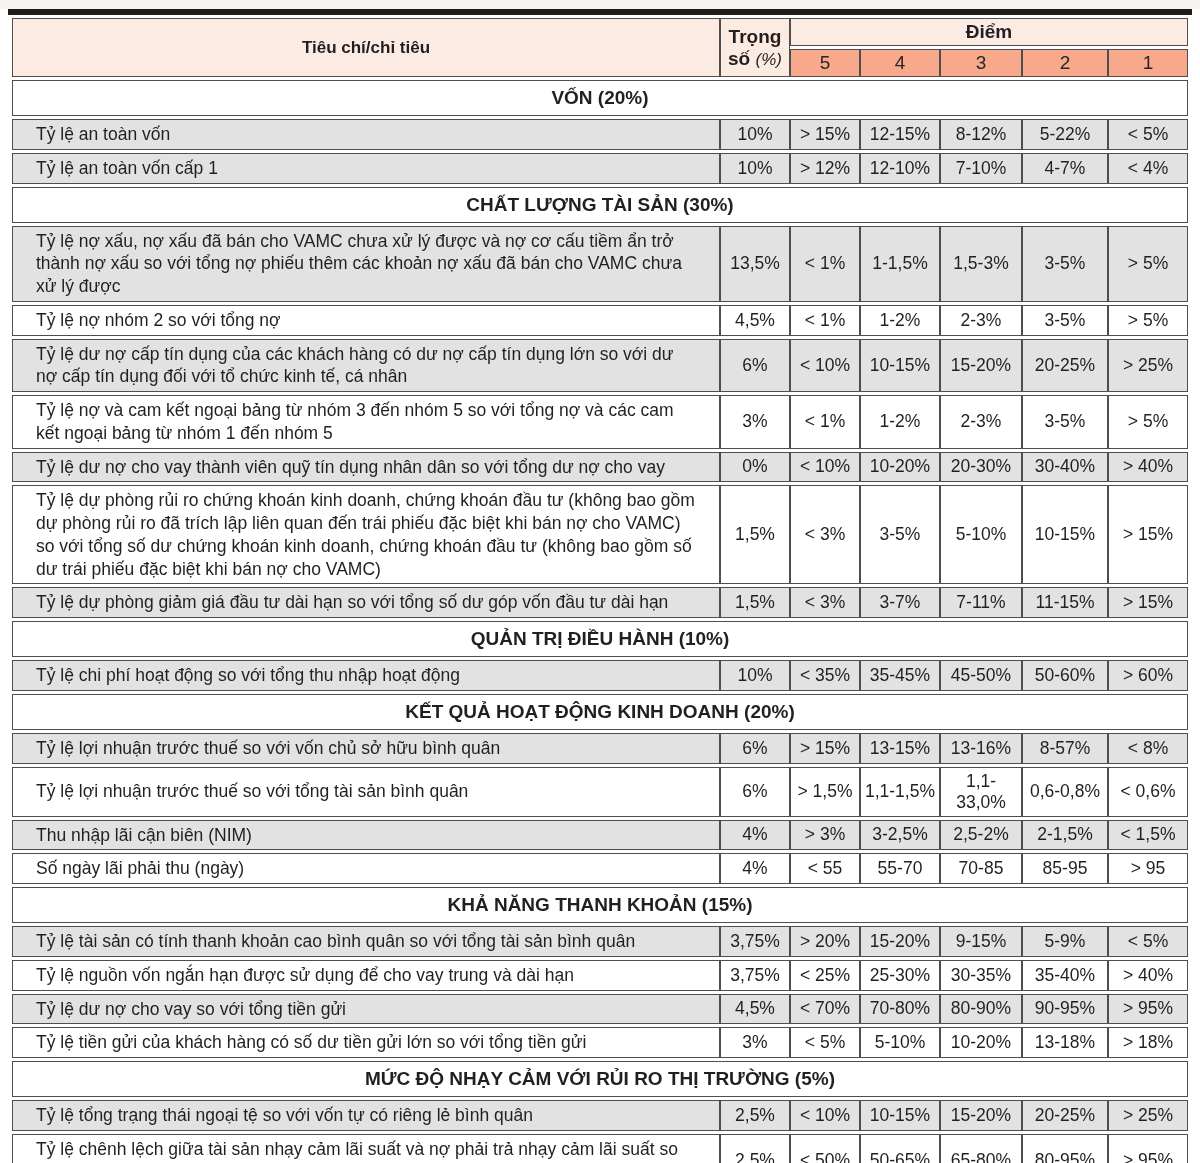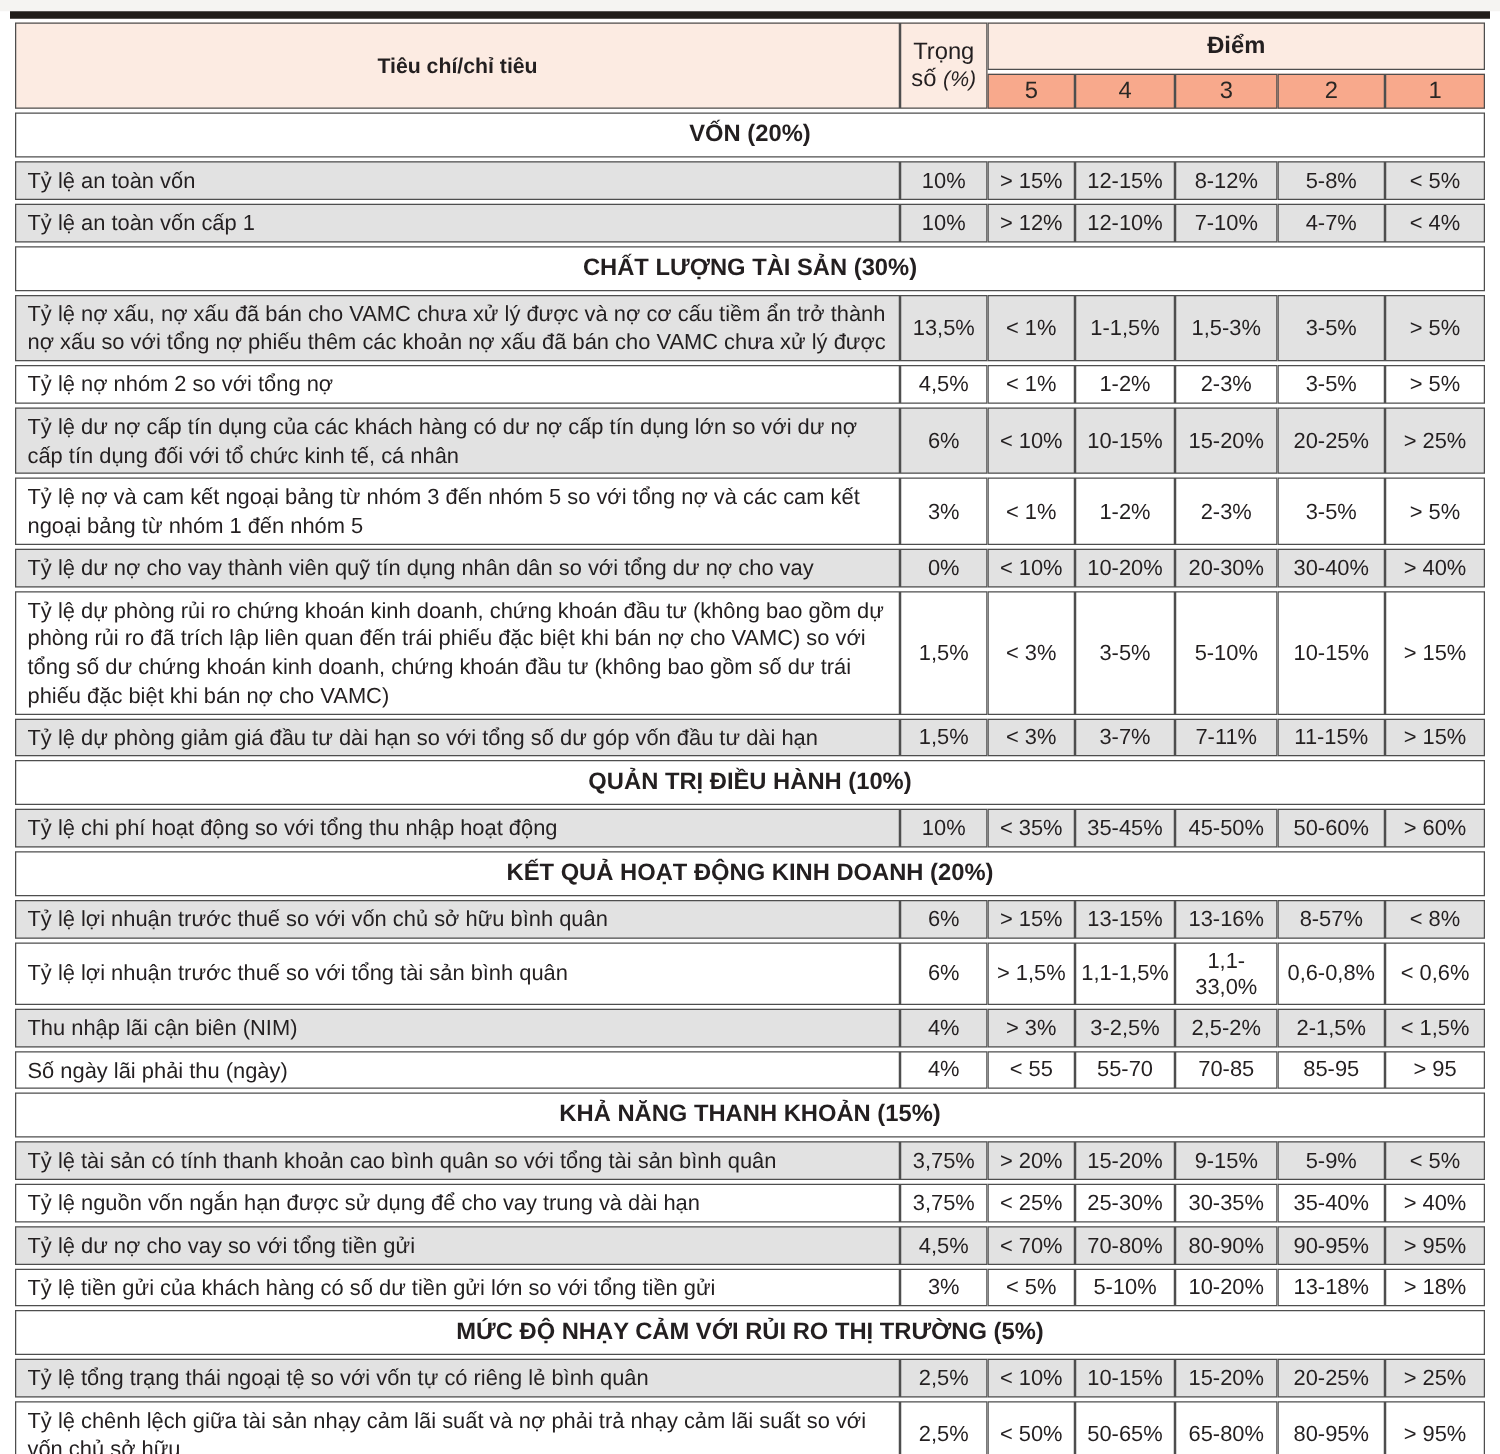--- a/index.html
+++ b/index.html
@@ -44,42 +44,42 @@
   }
   .th-criteria{
     background:var(--header-peach);
     font-size:17px;font-weight:bold;text-align:center;
   }
   .th-weight{
     background:var(--header-peach);
     font-size:19px;text-align:center;line-height:1.15;
     padding:2px 4px;
   }
-  .th-weight .w-b{font-weight:normal;font-style:normal;}
+  .th-weight .w-b{font-weight:bold;font-style:normal;}
   .th-weight .w-i{font-weight:normal;font-style:italic;font-size:17px;}
   .th-score{
     background:var(--header-peach);
     font-size:19px;font-weight:bold;text-align:center;
-    height:38px;
+    height:28px;
   }
   .th-score-num{
     background:var(--score-salmon);
     font-weight:normal;font-size:19px;text-align:center;
     height:28px;color:#2a2724;
   }
   .section-cell{
     background:#ffffff;
     font-weight:bold;
     text-align:center;
     font-size:19px;
     padding:6px 0;
   }
   .criteria-cell{
     text-align:left;
-    padding:3px 9px;
+    padding:3px 23px;
     font-size:17.5px;
     line-height:1.3;
   }
   .num-cell{
     text-align:center;
     font-size:17.5px;
     padding:3px 2px;
   }
   tr.shaded td{background:var(--row-shaded);}
   tr.plain td{background:var(--row-plain);}
@@ -120,21 +120,21 @@
     <tbody id="table-body">
         <tr>
           <td colspan="7" class="section-cell">VỐN (20%)</td>
         </tr>
         <tr class="shaded">
           <td class="criteria-cell">Tỷ lệ an toàn vốn</td>
           <td class="num-cell">10%</td>
           <td class="num-cell">&gt; 15%</td>
           <td class="num-cell">12-15%</td>
           <td class="num-cell">8-12%</td>
-          <td class="num-cell">5-8%</td>
+          <td class="num-cell">5-22%</td>
           <td class="num-cell">&lt; 5%</td>
         </tr>
         <tr class="shaded">
           <td class="criteria-cell">Tỷ lệ an toàn vốn cấp 1</td>
           <td class="num-cell">10%</td>
           <td class="num-cell">&gt; 12%</td>
           <td class="num-cell">12-10%</td>
           <td class="num-cell">7-10%</td>
           <td class="num-cell">4-7%</td>
           <td class="num-cell">&lt; 4%</td>

